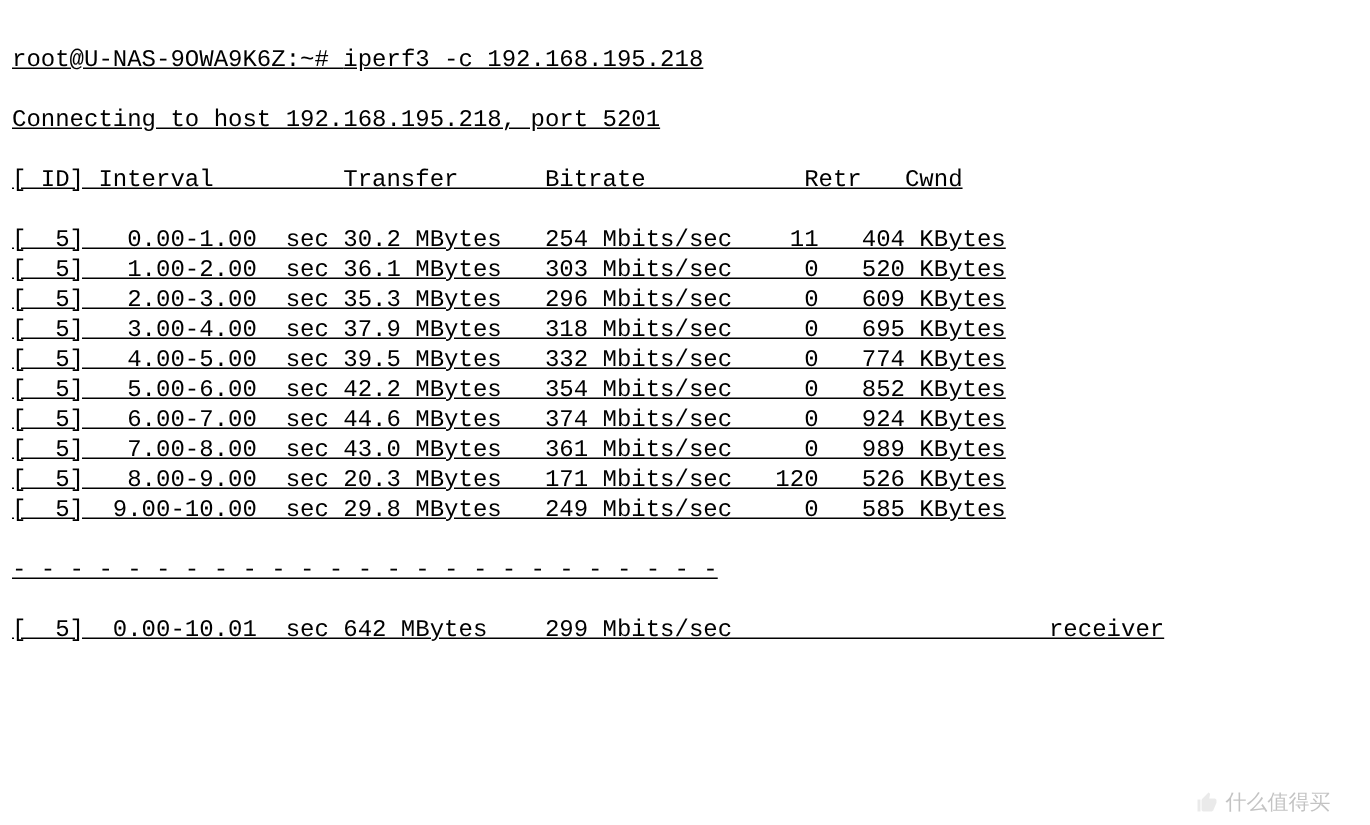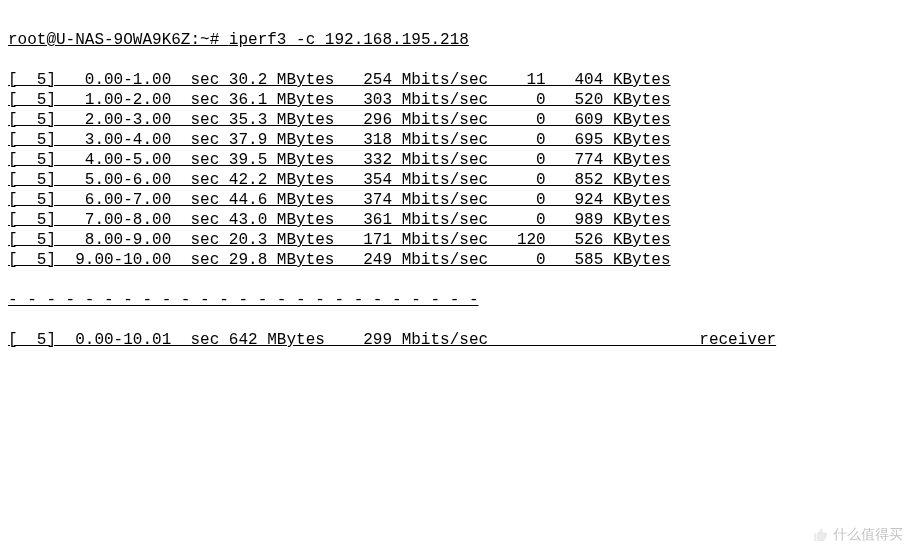--- a/index.html
+++ b/index.html
@@ -15,34 +15,36 @@
     position: relative;
   }
   .terminal {
     padding: 10px 8px;
     line-height: 1.25;
     white-space: pre;
   }
   .line { display:block;text-decoration:underline; }
   .watermark {
     position:absolute;
-    right:10px;
+    right:26px;
     bottom:6px;
     font-family: sans-serif;
     color:#555;
     opacity:0.35;
     font-size:14px;
   }
   .watermark svg { vertical-align:middle; margin-right:4px; opacity:0.5;}
 </style>
 </head>
 <body>
 
 <div class="terminal">
 <span class="line"><span>root@U-NAS-9OWA9K6Z:~# </span><span>iperf3 -c 192.168.195.218</span></span>
+<span class="line">Connecting to host 192.168.195.218, port 5201</span>
+<span class="line" id="header-line">[ ID] Interval         Transfer      Bitrate           Retr   Cwnd</span>
 <span class="line">[  5]   0.00-1.00  sec 30.2 MBytes   254 Mbits/sec    11   404 KBytes</span><span class="line">[  5]   1.00-2.00  sec 36.1 MBytes   303 Mbits/sec     0   520 KBytes</span><span class="line">[  5]   2.00-3.00  sec 35.3 MBytes   296 Mbits/sec     0   609 KBytes</span><span class="line">[  5]   3.00-4.00  sec 37.9 MBytes   318 Mbits/sec     0   695 KBytes</span><span class="line">[  5]   4.00-5.00  sec 39.5 MBytes   332 Mbits/sec     0   774 KBytes</span><span class="line">[  5]   5.00-6.00  sec 42.2 MBytes   354 Mbits/sec     0   852 KBytes</span><span class="line">[  5]   6.00-7.00  sec 44.6 MBytes   374 Mbits/sec     0   924 KBytes</span><span class="line">[  5]   7.00-8.00  sec 43.0 MBytes   361 Mbits/sec     0   989 KBytes</span><span class="line">[  5]   8.00-9.00  sec 20.3 MBytes   171 Mbits/sec   120   526 KBytes</span><span class="line">[  5]  9.00-10.00  sec 29.8 MBytes   249 Mbits/sec     0   585 KBytes</span>
 <span class="line">- - - - - - - - - - - - - - - - - - - - - - - - -</span>
 <span class="line">[  5]  0.00-10.01  sec 642 MBytes    299 Mbits/sec                      receiver</span>
 
 
 
 </div>
 
 <div class="watermark">
   <svg width="16" height="16" viewBox="0 0 24 24">

